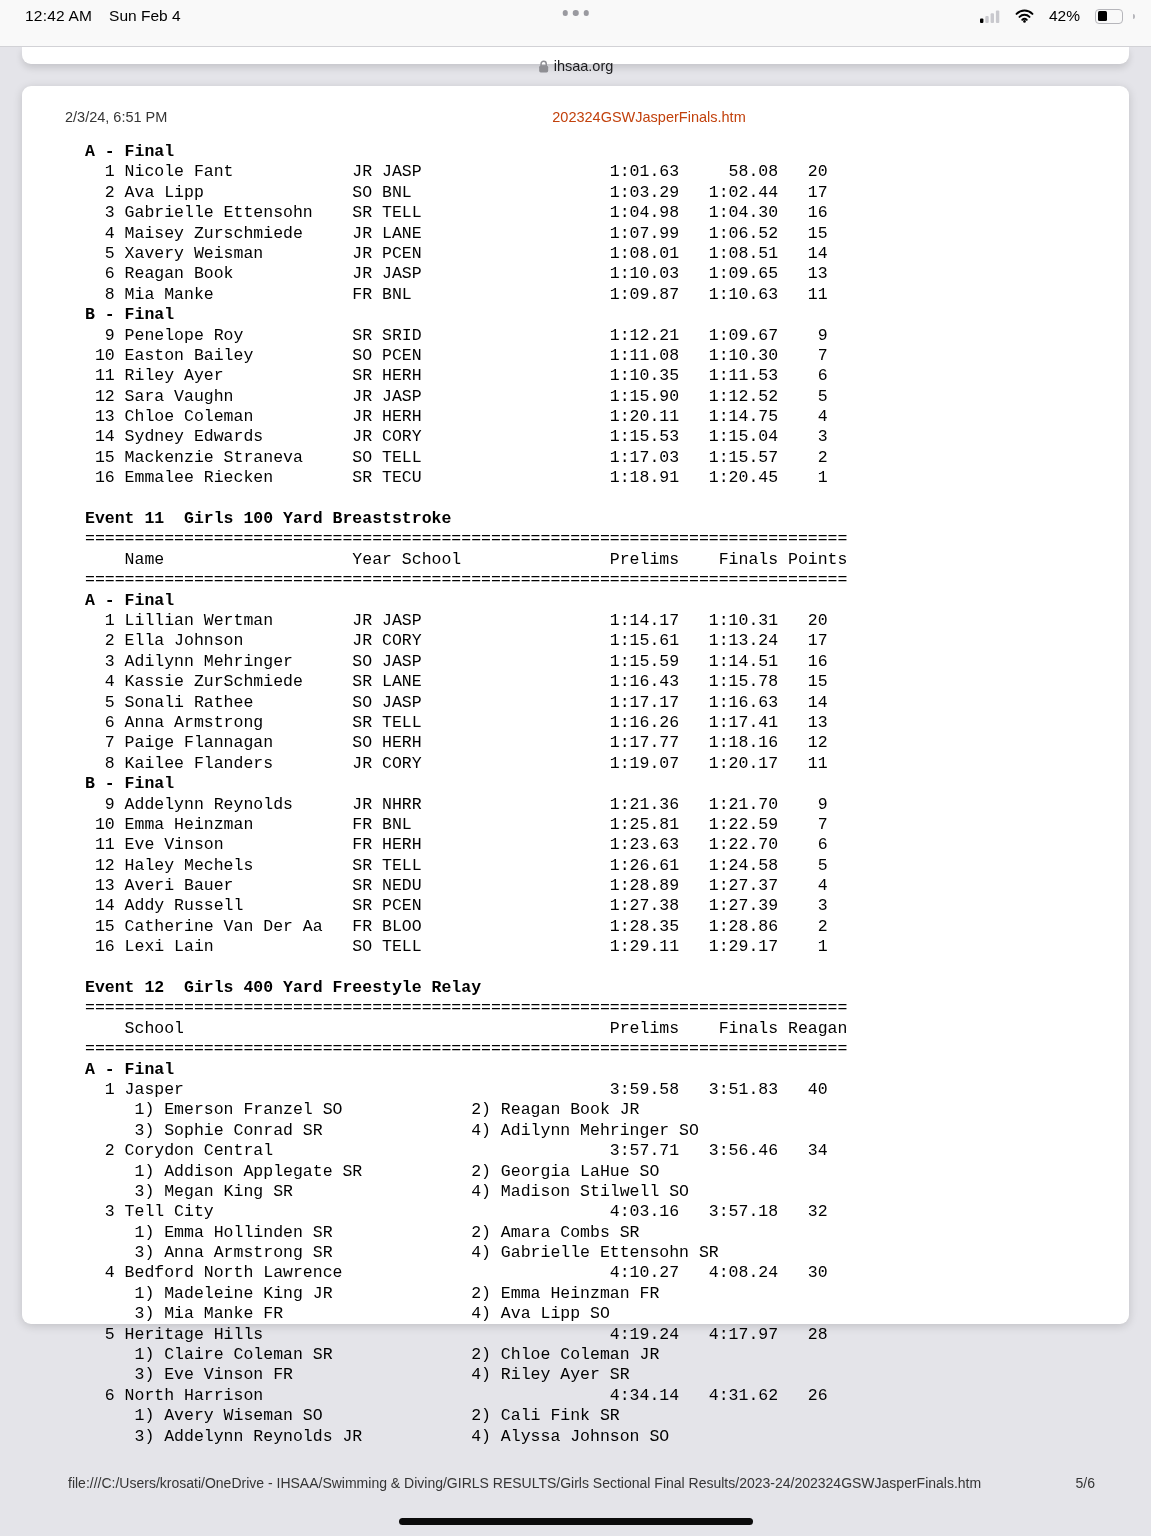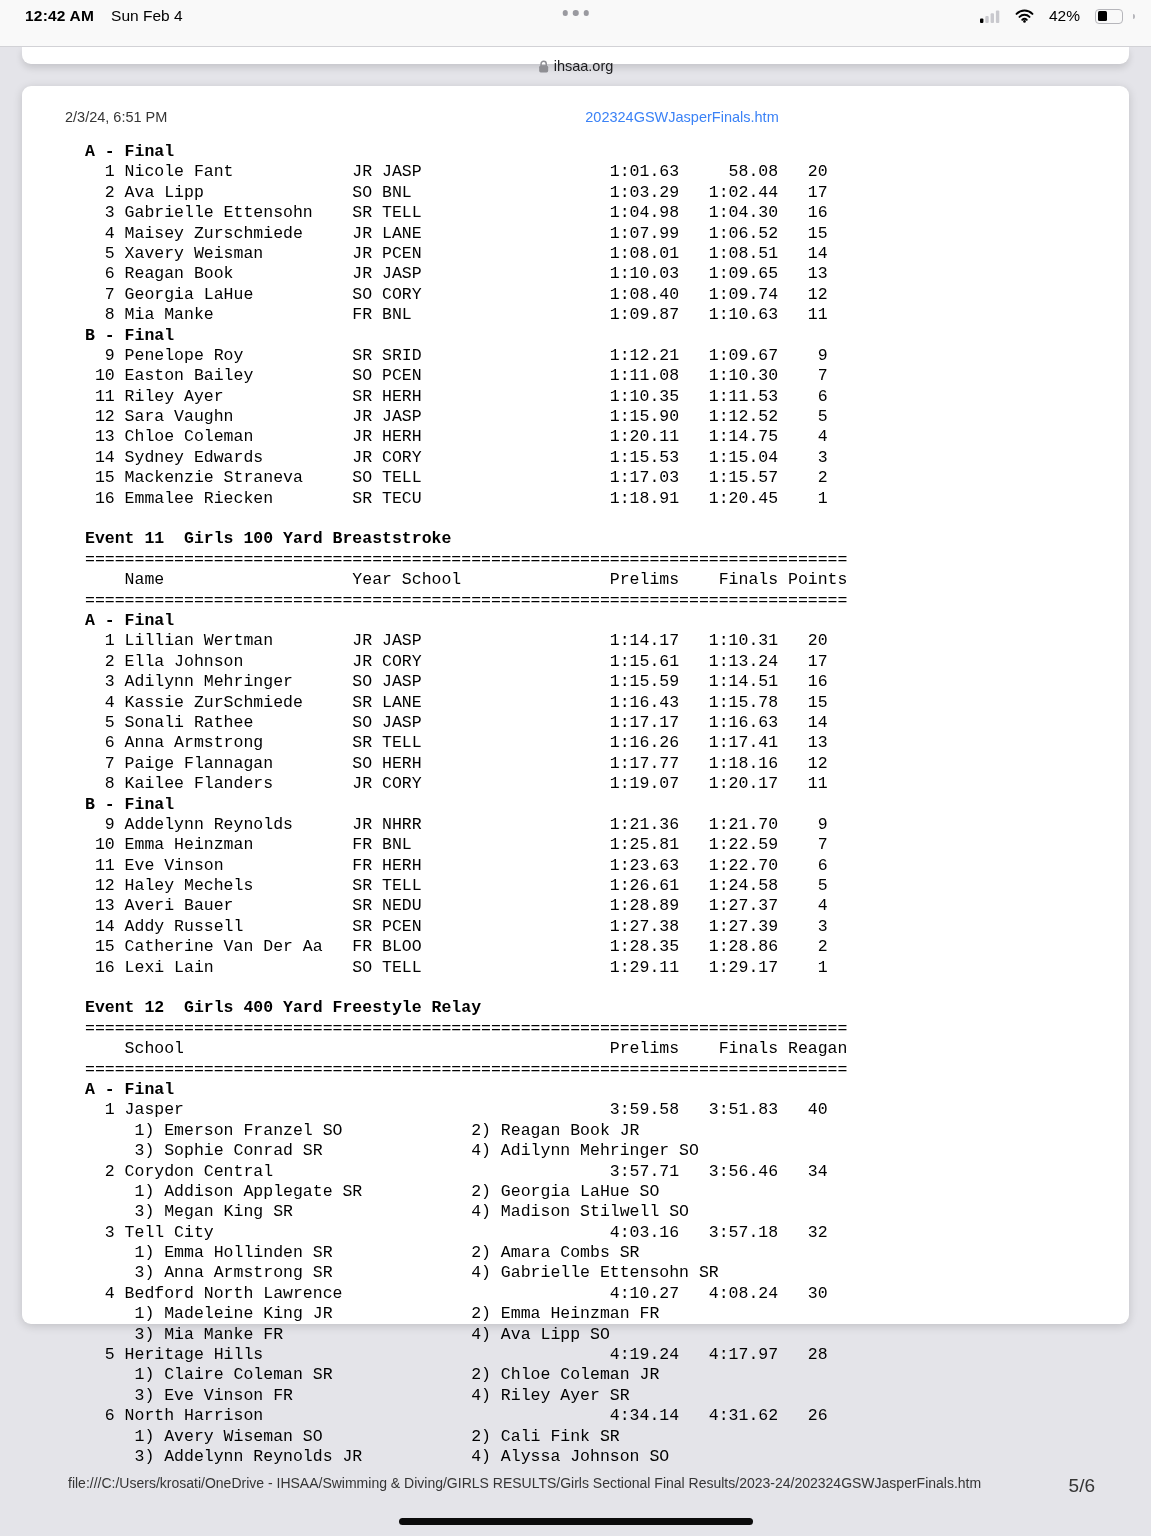--- a/index.html
+++ b/index.html
@@ -2,44 +2,44 @@
 <html><head>
 <meta charset="utf-8">
 <style>
   html,body{margin:0;padding:0;}
   body{background:#e4e4e9;font-family:"Liberation Sans",sans-serif;-webkit-font-smoothing:antialiased;}
   .screen{position:relative;width:1151px;height:1536px;overflow:hidden;background:#e4e4e9;}
 
   
   .toolbar{position:absolute;top:0;left:0;width:1151px;height:46px;background:#f9f9f9;border-bottom:1px solid #d2d2d6;z-index:3;}
   .sb-left{position:absolute;left:25px;top:7px;font-size:15.5px;color:#000;display:flex;align-items:baseline;}
-  .sb-time{font-weight:700;letter-spacing:.2px;}
+  .sb-time{font-weight:400;letter-spacing:.2px;}
   .sb-date{margin-left:17px;font-weight:400;}
   .dots{position:absolute;left:50%;top:10px;transform:translateX(-50%);display:flex;gap:5px;}
   .dot{width:5.5px;height:5.5px;border-radius:50%;background:#9a9aa0;}
   .urlrow{position:absolute;left:50%;top:22px;transform:translateX(-50%);display:flex;align-items:center;gap:5px;font-size:14.5px;color:#1c1c1e;margin-top:36px;}
   .sb-right{position:absolute;right:16px;top:7px;display:flex;align-items:center;gap:15px;height:18px;}
   .pct{font-size:15.5px;color:#000;}
   .batt{position:relative;width:26px;height:13px;border:1.5px solid #b6b6bb;border-radius:4px;}
   .batt-fill{position:absolute;left:1.5px;top:1.5px;bottom:1.5px;width:9.5px;background:#000;border-radius:1.5px;}
   .batt-nub{width:2px;height:5px;background:#b6b6bb;border-radius:0 2px 2px 0;margin-left:-5px;}
 
   
   .prevpage{position:absolute;left:22px;top:47px;width:1107px;height:17px;background:#fff;border-radius:0 0 9px 9px;box-shadow:0 4px 7px rgba(0,0,0,.13);z-index:2;}
   .page{position:absolute;left:22px;top:86px;width:1107px;height:1238px;background:#fff;border-radius:9px;box-shadow:0 2px 10px rgba(0,0,0,.16);z-index:2;}
 
   .ph-date{position:absolute;top:23px;left:43px;font-size:14.5px;color:#353535;white-space:nowrap;}
-  .ph-file{position:absolute;top:23px;left:660px;transform:translateX(-50%);font-size:14.5px;color:#3b82f6;white-space:nowrap;}
+  .ph-file{position:absolute;top:23px;left:627px;transform:translateX(-50%);font-size:14.5px;color:#c2410c;white-space:nowrap;}
 
   .doc{position:absolute;top:56px;left:63px;font-family:"Liberation Mono","DejaVu Sans Mono",monospace;font-size:16.5px;line-height:20.4px;color:#000;font-variant-ligatures:none;}
   .ln{white-space:pre;height:20.4px;}
   .ln.b{font-weight:700;}
 
   .pf-path{position:absolute;top:1389px;left:46px;font-size:14px;color:#353535;white-space:nowrap;}
-  .pf-page{position:absolute;top:1389px;right:34px;font-size:19px;color:#353535;text-align:center;}
+  .pf-page{position:absolute;top:1389px;right:34px;font-size:14px;color:#353535;text-align:center;}
 
   .home{position:absolute;left:50%;bottom:11px;transform:translateX(-50%);width:354px;height:7px;border-radius:4px;background:#0b0b0b;z-index:4;}
 </style>
 </head>
 <body>
 
 <div class="screen">
 
   <div class="toolbar">
     <div class="sb-left">
@@ -89,21 +89,20 @@
     <div class="ph-file">202324GSWJasperFinals.htm</div>
 
     <div class="doc" id="doc">
         <div class="ln b">A - Final</div>
         <div class="ln">  1 Nicole Fant            JR JASP                   1:01.63     58.08   20</div>
         <div class="ln">  2 Ava Lipp               SO BNL                    1:03.29   1:02.44   17</div>
         <div class="ln">  3 Gabrielle Ettensohn    SR TELL                   1:04.98   1:04.30   16</div>
         <div class="ln">  4 Maisey Zurschmiede     JR LANE                   1:07.99   1:06.52   15</div>
         <div class="ln">  5 Xavery Weisman         JR PCEN                   1:08.01   1:08.51   14</div>
         <div class="ln">  6 Reagan Book            JR JASP                   1:10.03   1:09.65   13</div>
-        <div class="ln">  7 Georgia LaHue          SO CORY                   1:08.40   1:09.74   12</div>
         <div class="ln">  8 Mia Manke              FR BNL                    1:09.87   1:10.63   11</div>
         <div class="ln b">B - Final</div>
         <div class="ln">  9 Penelope Roy           SR SRID                   1:12.21   1:09.67    9</div>
         <div class="ln"> 10 Easton Bailey          SO PCEN                   1:11.08   1:10.30    7</div>
         <div class="ln"> 11 Riley Ayer             SR HERH                   1:10.35   1:11.53    6</div>
         <div class="ln"> 12 Sara Vaughn            JR JASP                   1:15.90   1:12.52    5</div>
         <div class="ln"> 13 Chloe Coleman          JR HERH                   1:20.11   1:14.75    4</div>
         <div class="ln"> 14 Sydney Edwards         JR CORY                   1:15.53   1:15.04    3</div>
         <div class="ln"> 15 Mackenzie Straneva     SO TELL                   1:17.03   1:15.57    2</div>
         <div class="ln"> 16 Emmalee Riecken        SR TECU                   1:18.91   1:20.45    1</div>

